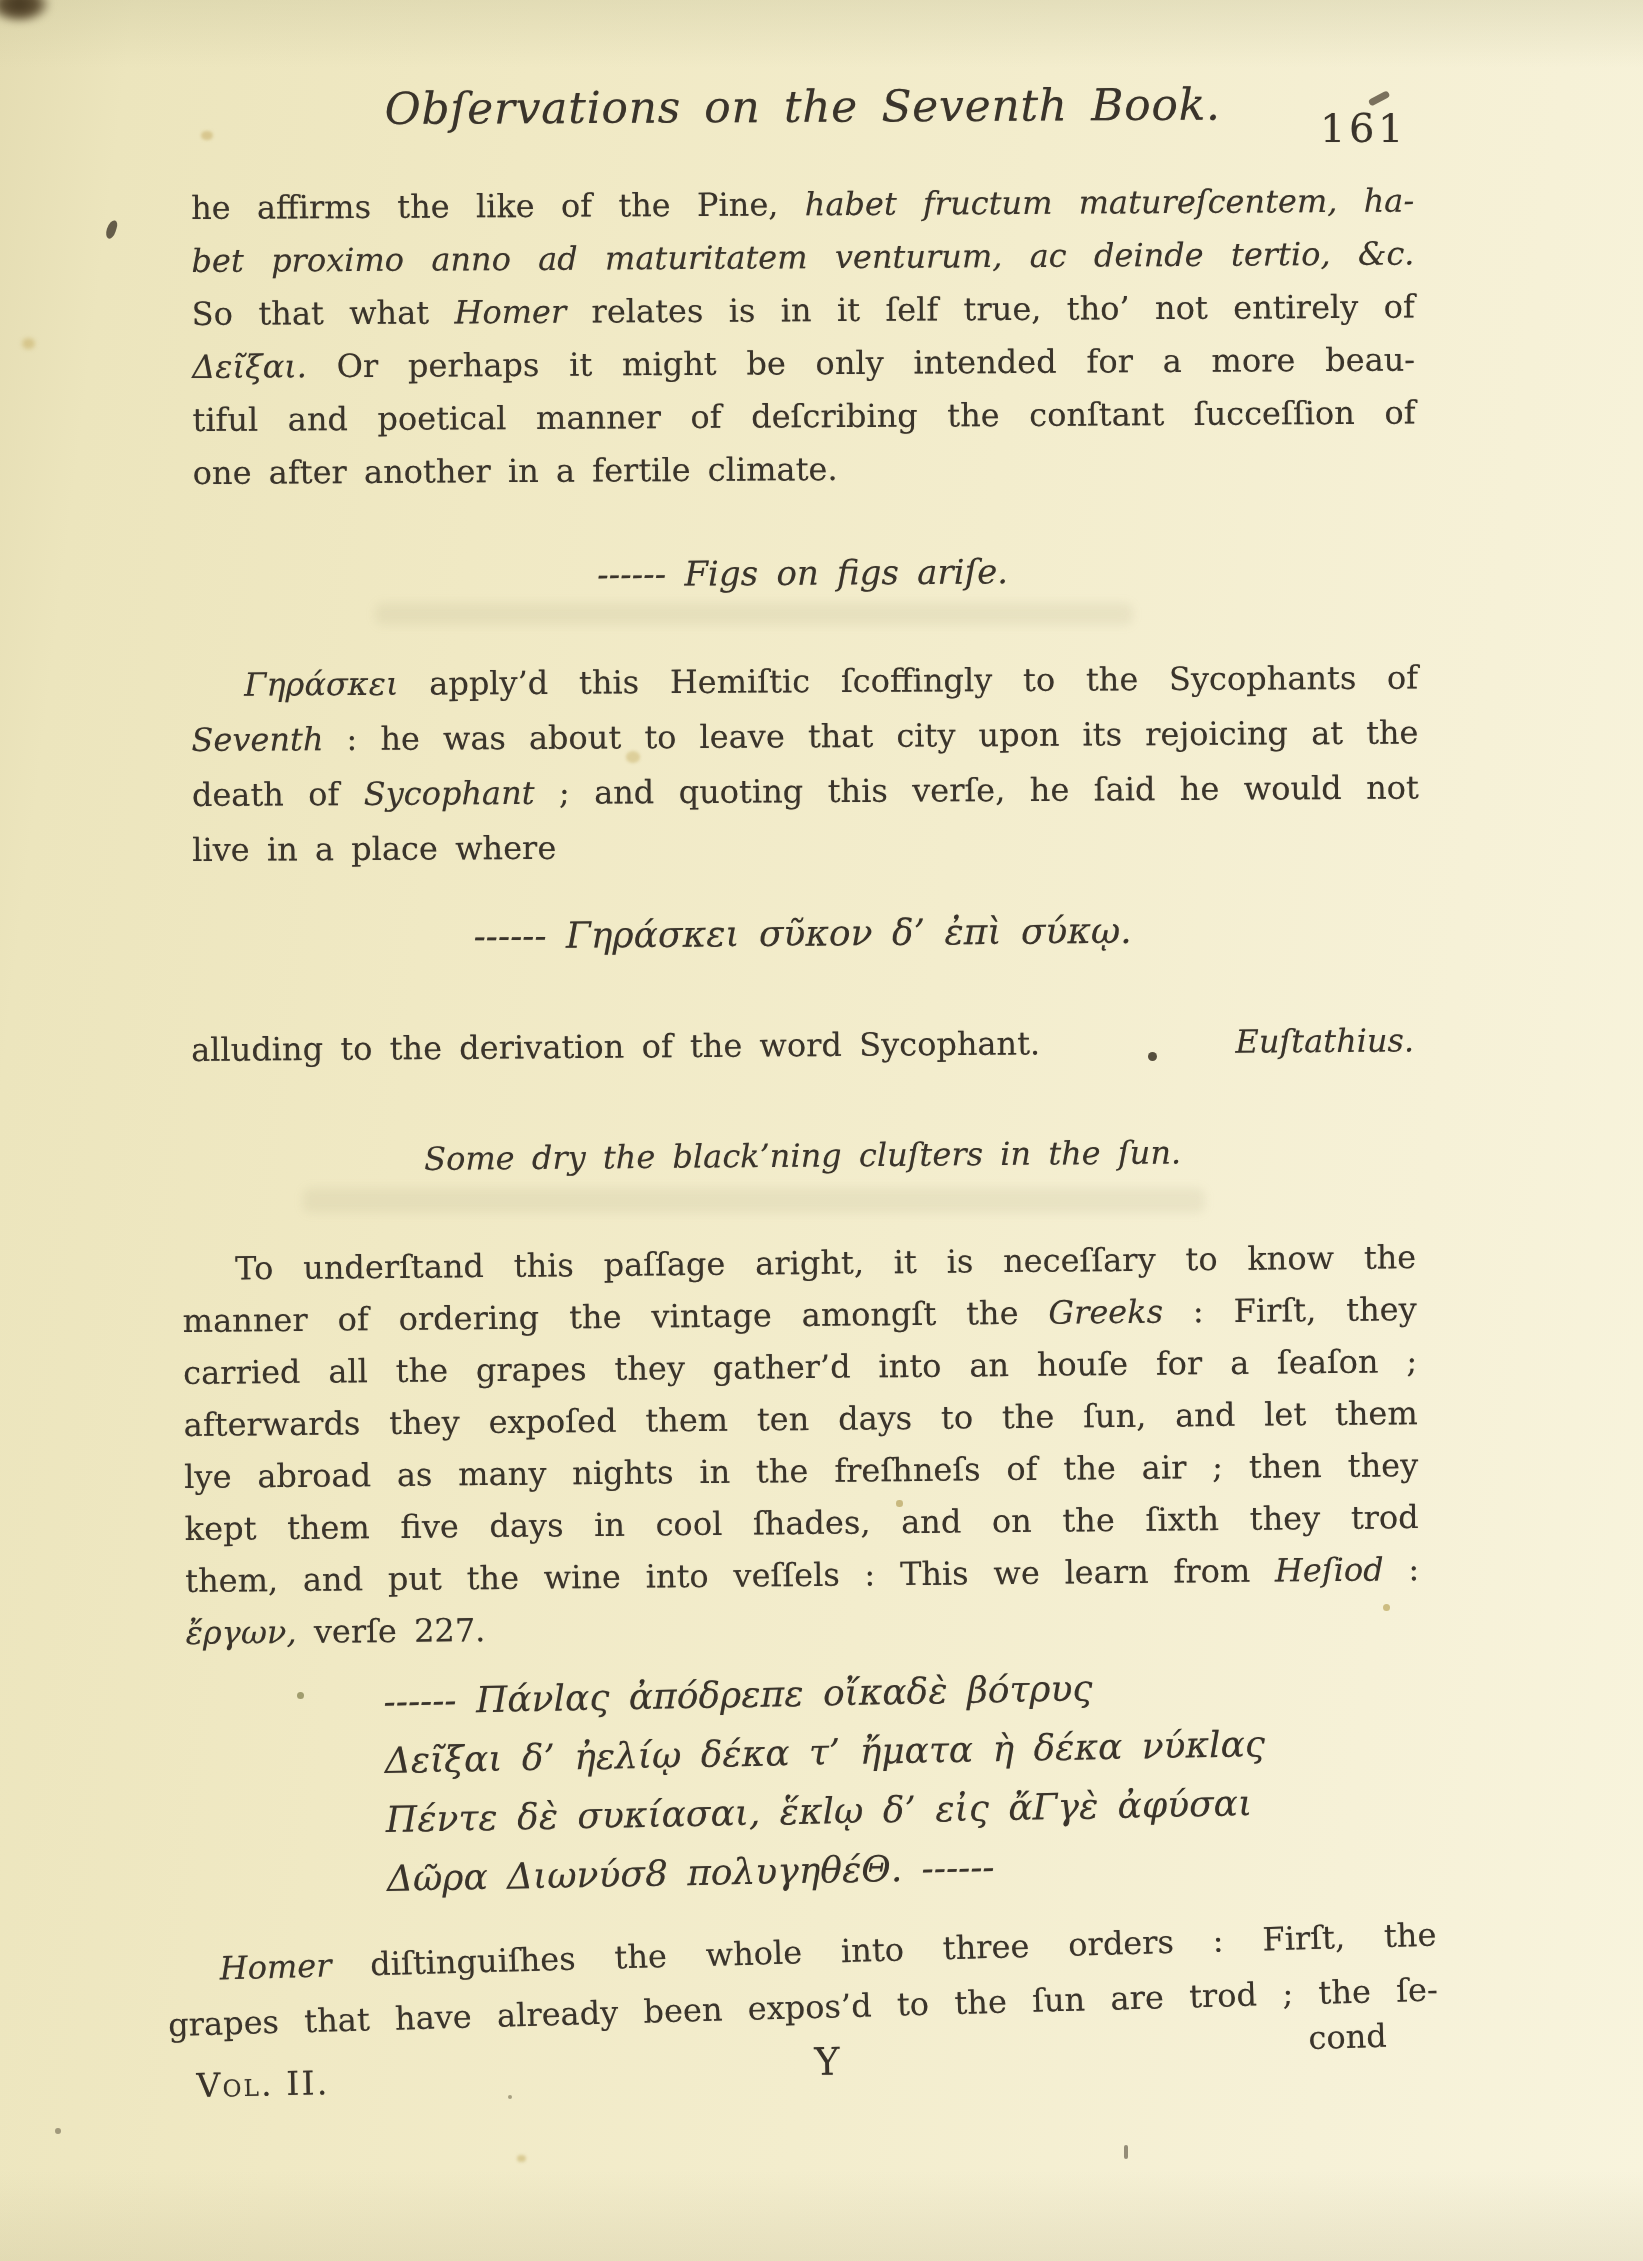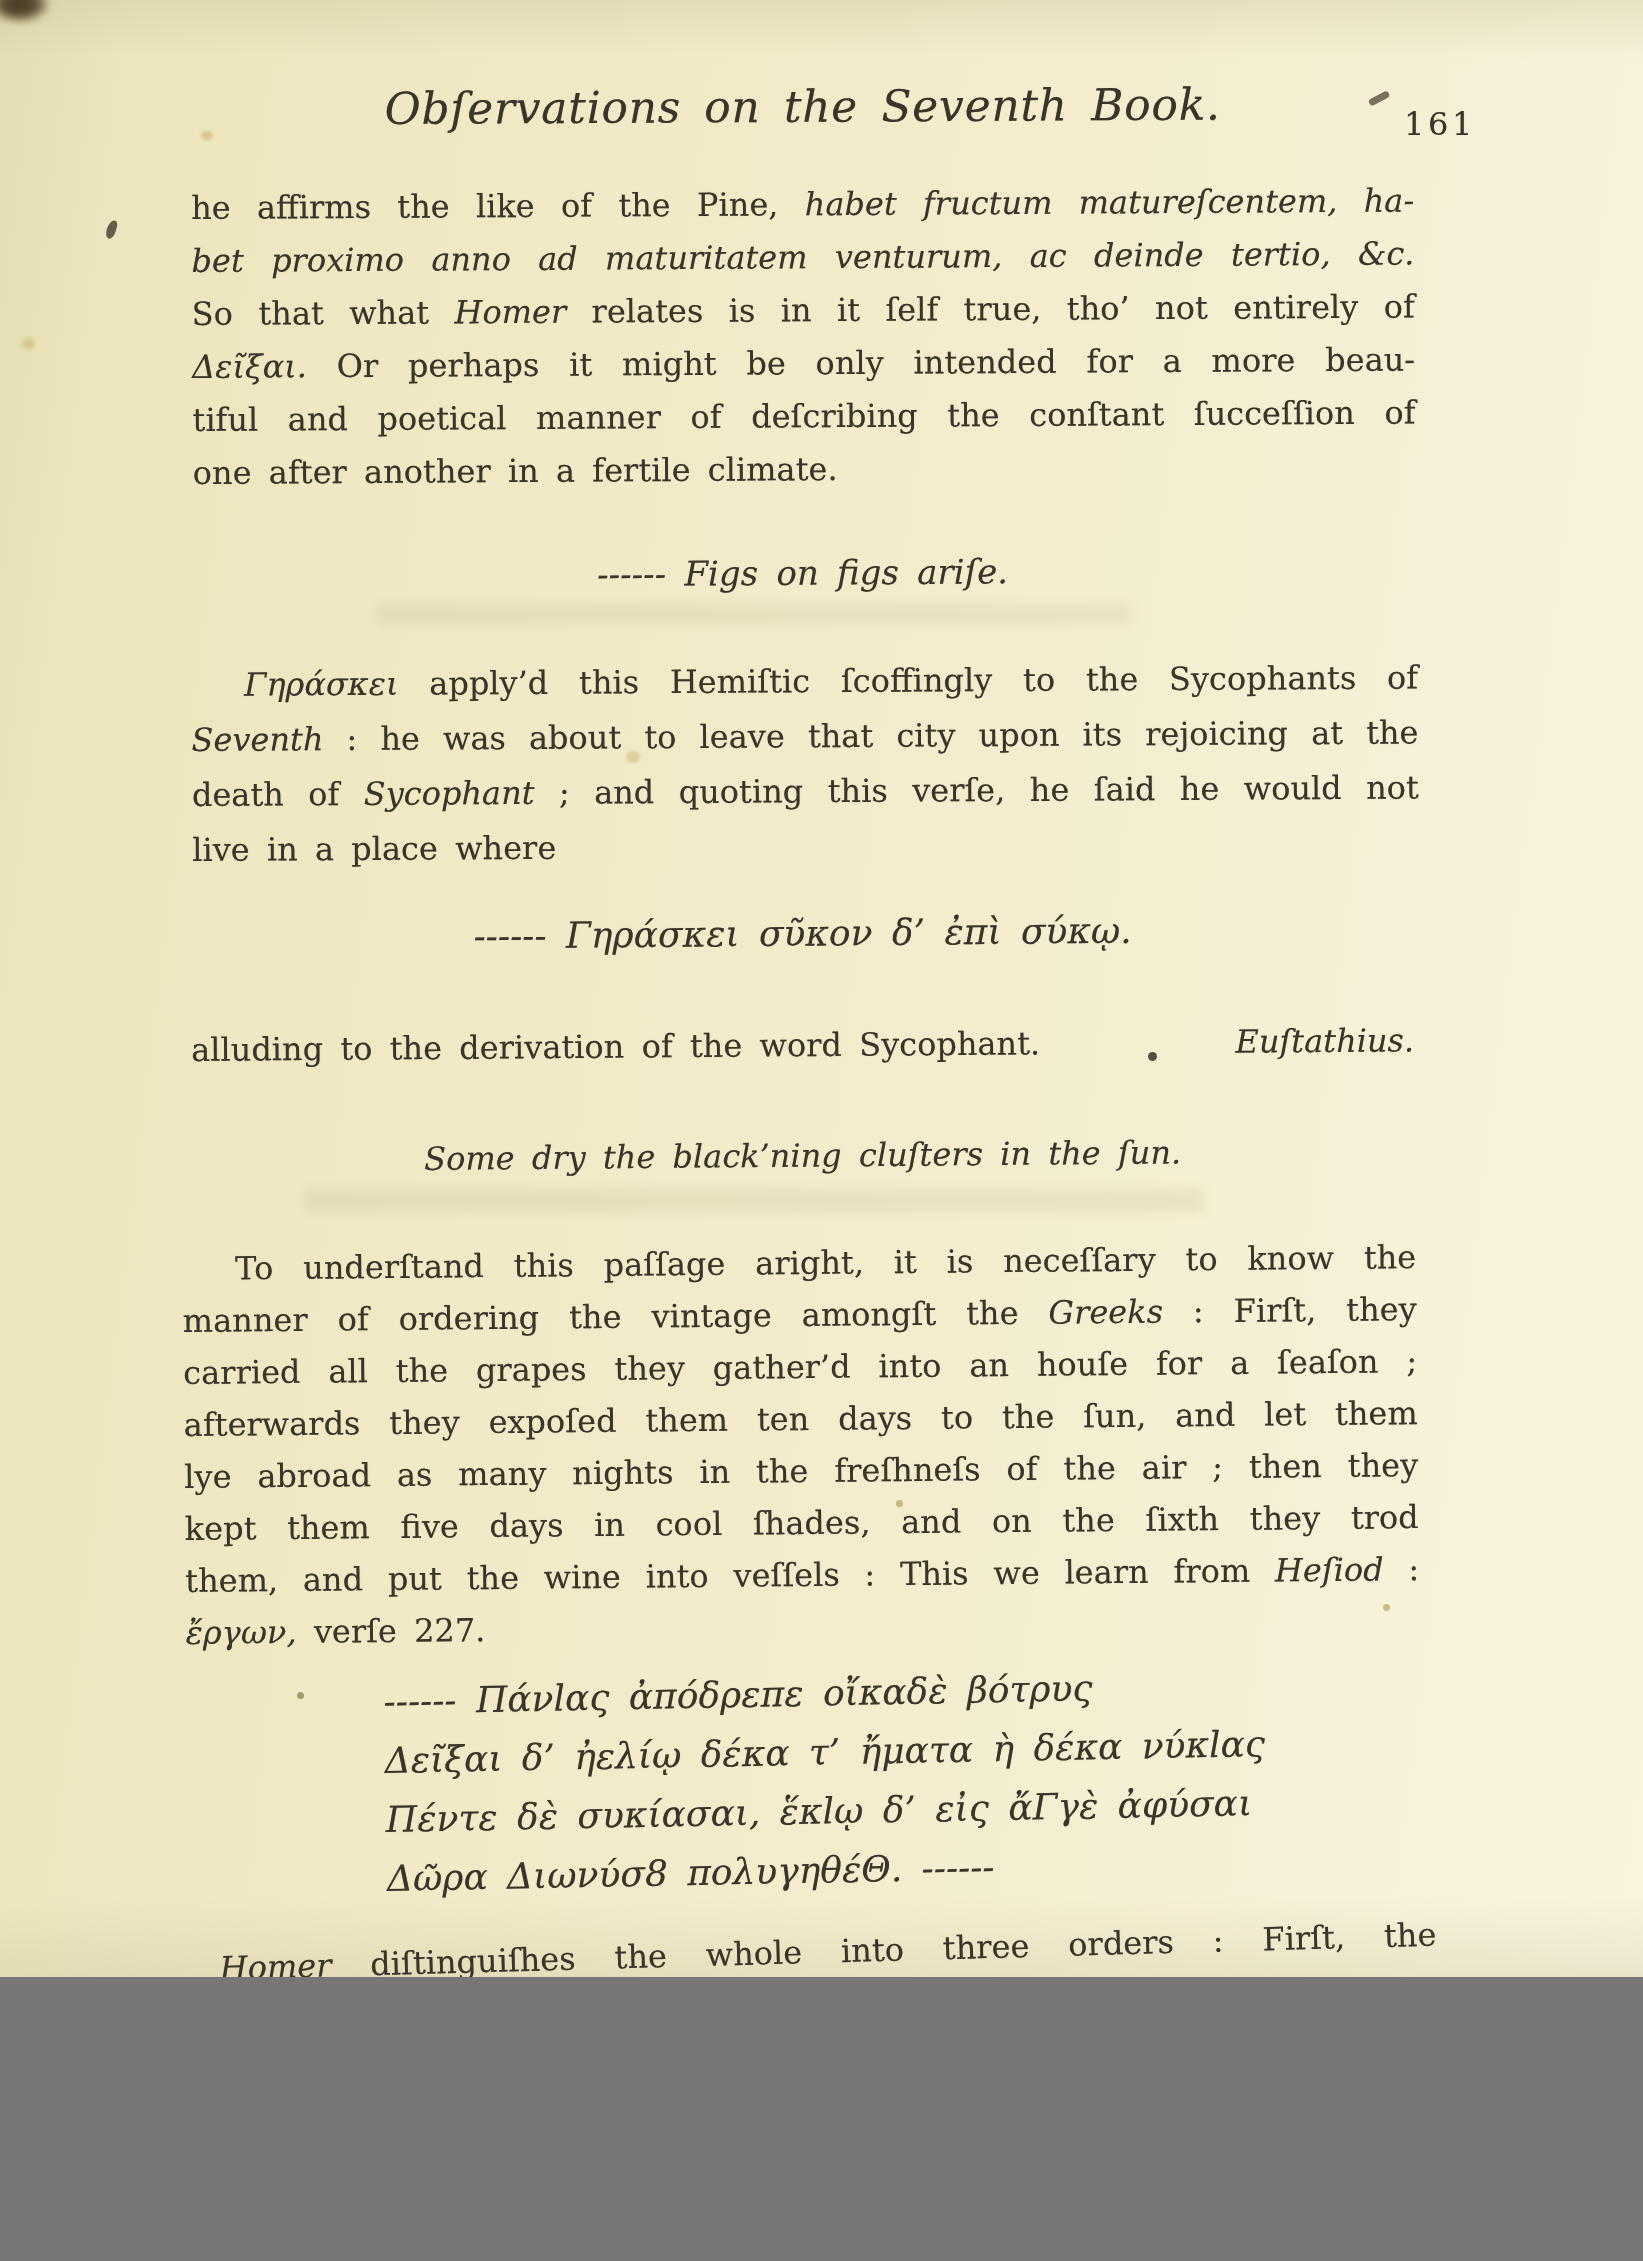--- a/index.html
+++ b/index.html
@@ -1,39 +1,39 @@
 <!DOCTYPE html>
 <html style="font-size:11.5px"><head>
 <meta charset="utf-8">
 <style>
   html,body{margin:0;padding:0;background:#777;}
   .page{
     position:relative;
-    width:1643px;height:1977px;
+    width:1643px;height:2261px;
     overflow:hidden;
     font-family:"DejaVu Serif","Liberation Serif",serif;
     color:var(--ink,#3a342b);
     background:
       linear-gradient(180deg, rgba(196,192,150,0.32) 0%, rgba(196,192,150,0) 3%),
       linear-gradient(180deg, rgba(0,0,0,0) 96%, rgba(186,176,136,0.22) 100%),
       linear-gradient(97deg,#e4dcb2 0%,#ece5bd 7%,#f0e9c4 28%,#f3edcd 55%,#f6f1d7 82%,#f8f4dd 100%);
   }
   .page *{box-sizing:border-box;}
   .block{position:absolute;transform-origin:left top;text-shadow:0 0 0.7px rgba(58,52,43,0.45);}
   .line{text-align:left;}
   .line.just{text-align:justify;text-align-last:justify;}
   .line:not(.just){word-spacing:0.22em;}
   .line.ind{text-indent:53px;}
   .center .line{text-align:center;text-align-last:center;}
   .it{font-style:italic;}
   .gk{font-style:italic;}
   .fr{float:right;}
   #title{left:191px;top:84px;width:1223px;text-align:center;font-size:44px;font-style:italic;
          letter-spacing:0.7px;word-spacing:8.7px;transform:rotate(-0.3deg);}
-  #pagenum{left:1404px;top:105px;font-size:32px;letter-spacing:3.6px;}
+  #pagenum{left:1320px;top:105px;font-size:40px;letter-spacing:3.6px;}
   #p1{left:191px;top:182px;width:1223px;font-size:32px;line-height:53px;transform:rotate(-0.35deg);}
   #figs{left:191px;top:557px;width:1223px;font-size:34px;transform:rotate(-0.4deg);}
   #p2{left:191px;top:658px;width:1227px;font-size:32px;line-height:55px;transform:rotate(-0.35deg);}
   #greek1{left:191px;top:918px;width:1223px;font-size:36px;transform:rotate(-0.5deg);}
   #alluding{left:191px;top:1031px;width:1223px;font-size:32px;transform:rotate(-0.45deg);}
   #somedry{left:191px;top:1142px;width:1223px;font-size:32px;transform:rotate(-0.5deg);}
   #p3{left:182px;top:1243px;width:1234px;font-size:32px;line-height:52px;transform:rotate(-0.55deg);}
   #verses{left:383px;top:1672px;width:1025px;font-size:36px;line-height:59px;transform:rotate(-1.1deg);}
   #p4{left:166px;top:1943px;width:1270px;font-size:32px;line-height:55px;transform:rotate(-1.6deg);}
   #vol{left:196px;top:2066px;font-size:33px;font-variant:small-caps;letter-spacing:2.2px;transform:rotate(-1.2deg);}

